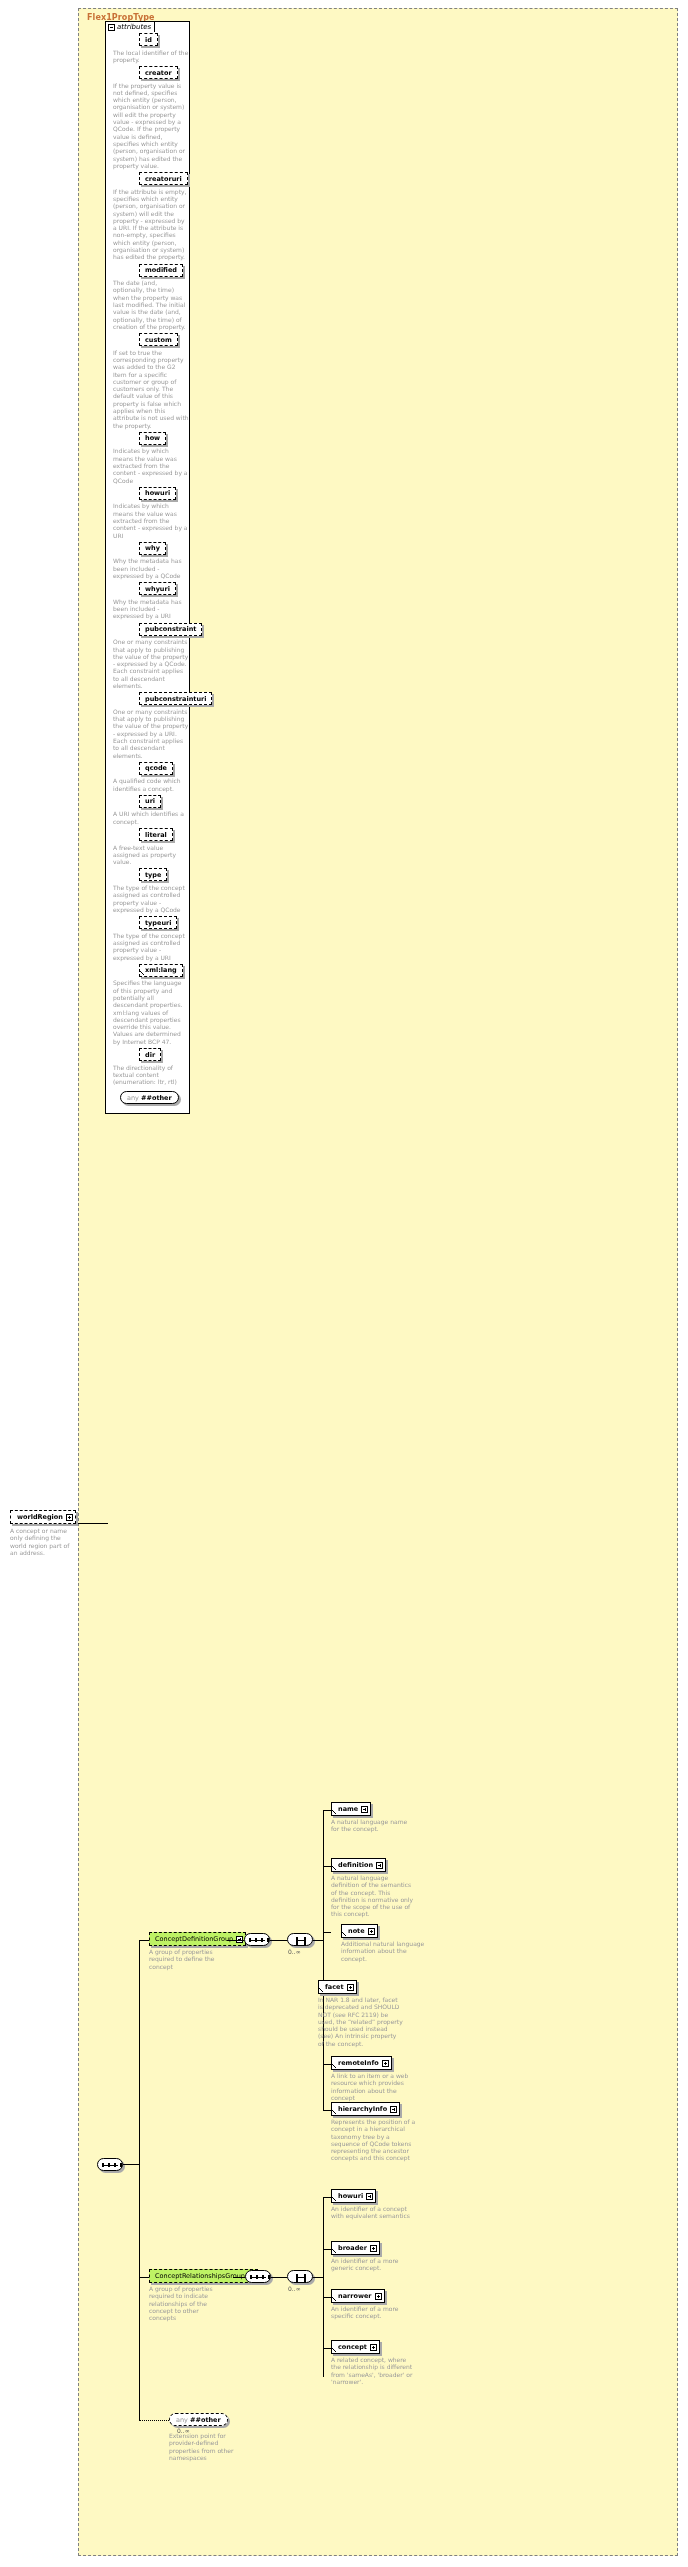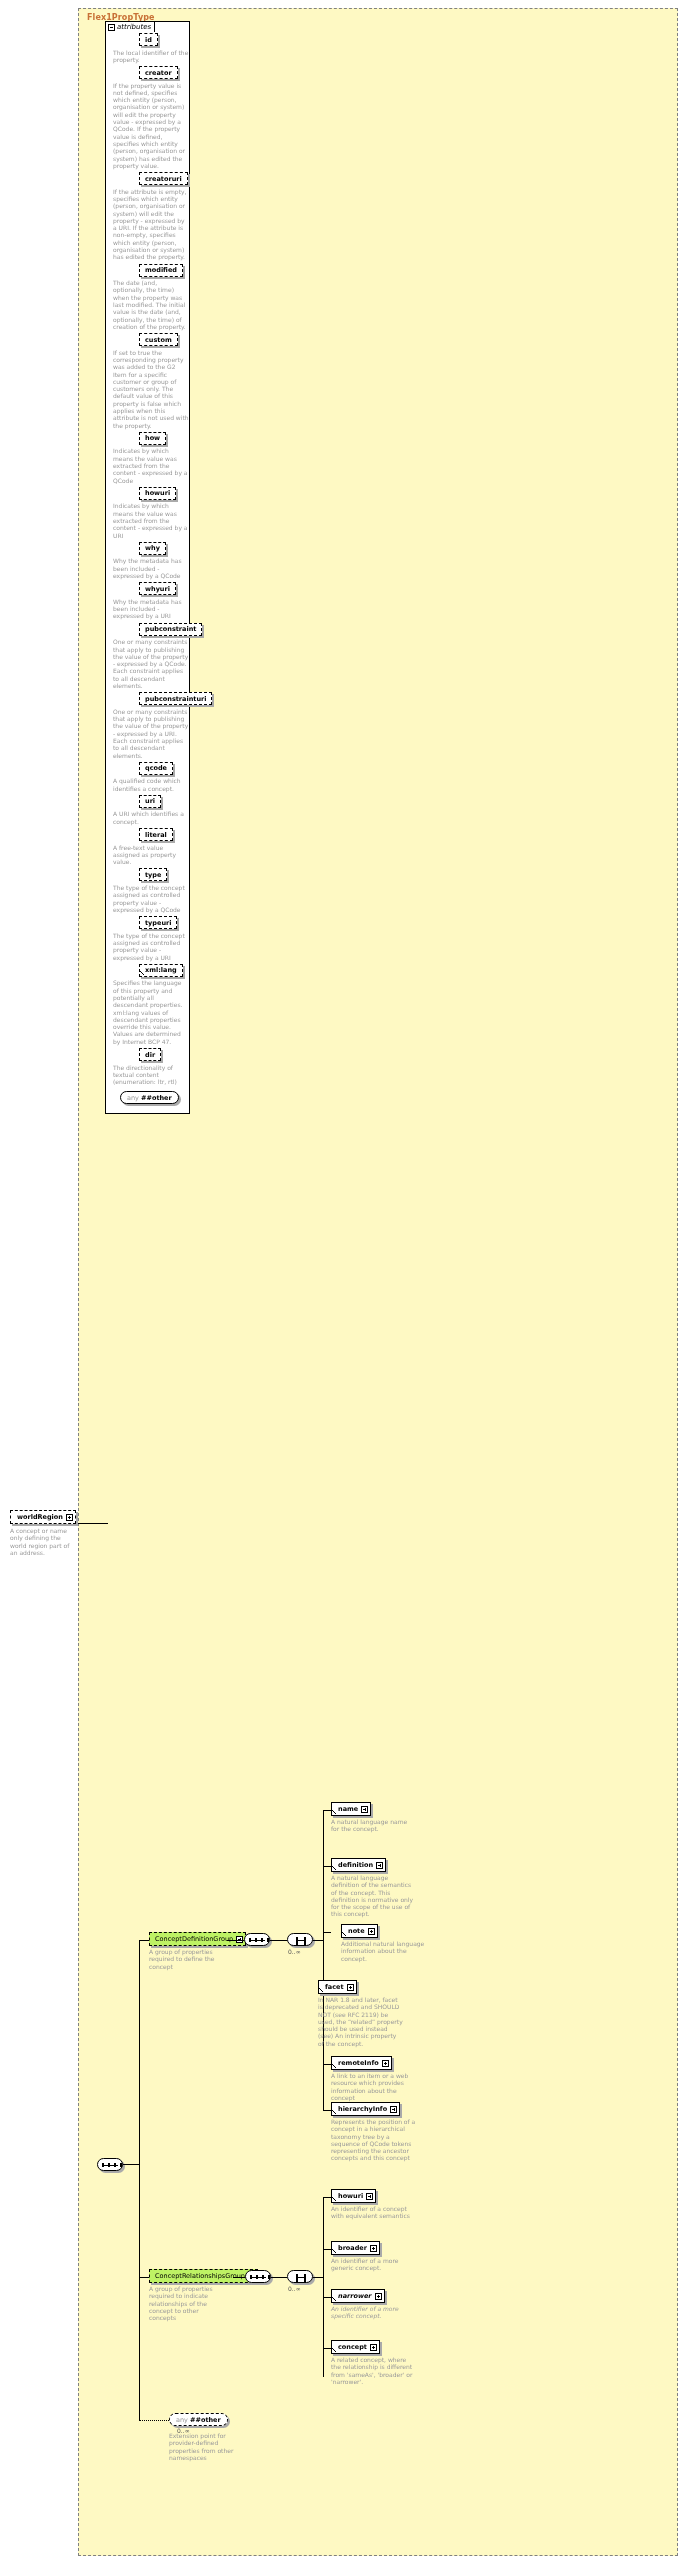--- a/index.html
+++ b/index.html
@@ -424,21 +424,21 @@
 </div>
 
 <div class="el-node" style="left:331px; top:2241px;">
   <div class="el-chip">
     <span>broader</span>
     <span class="expander plus"></span>
   </div>
   <div class="el-doc">An identifier of a more generic concept.</div>
 </div>
 
-<div class="el-node" style="left:331px; top:2289px;font-style:italic;">
+<div class="el-node" style="left:331px; top:2289px;">
   <div class="el-chip">
     <span>narrower</span>
     <span class="expander plus"></span>
   </div>
   <div class="el-doc">An identifier of a more specific concept.</div>
 </div>
 
 <div class="el-node" style="left:331px; top:2340px;">
   <div class="el-chip">
     <span>concept</span>

